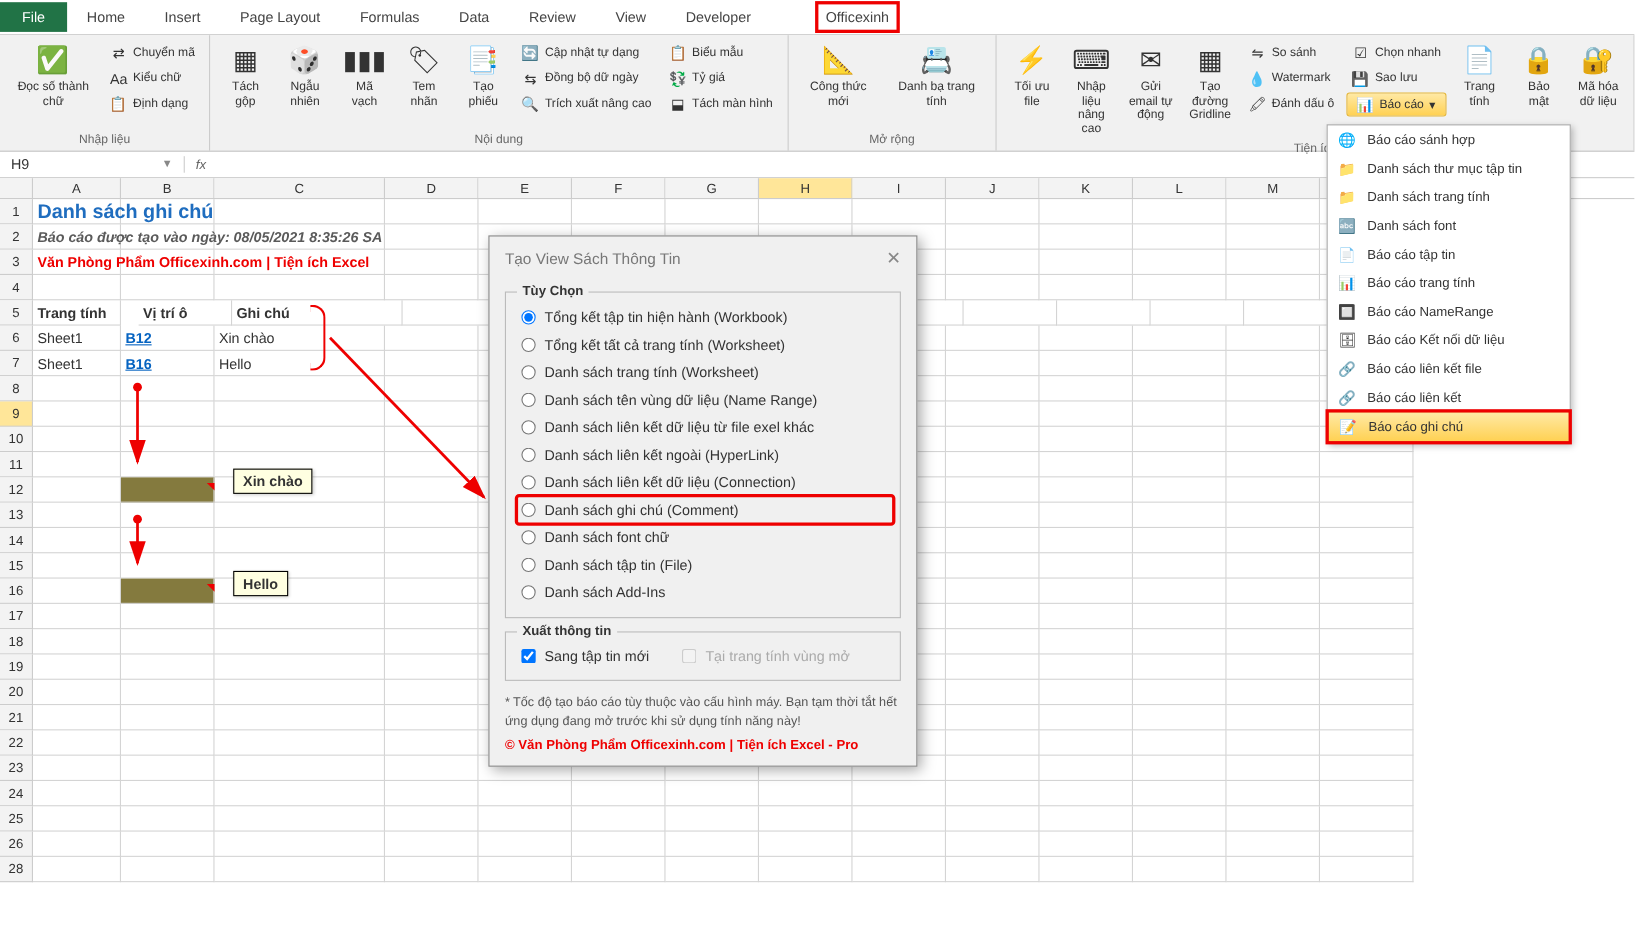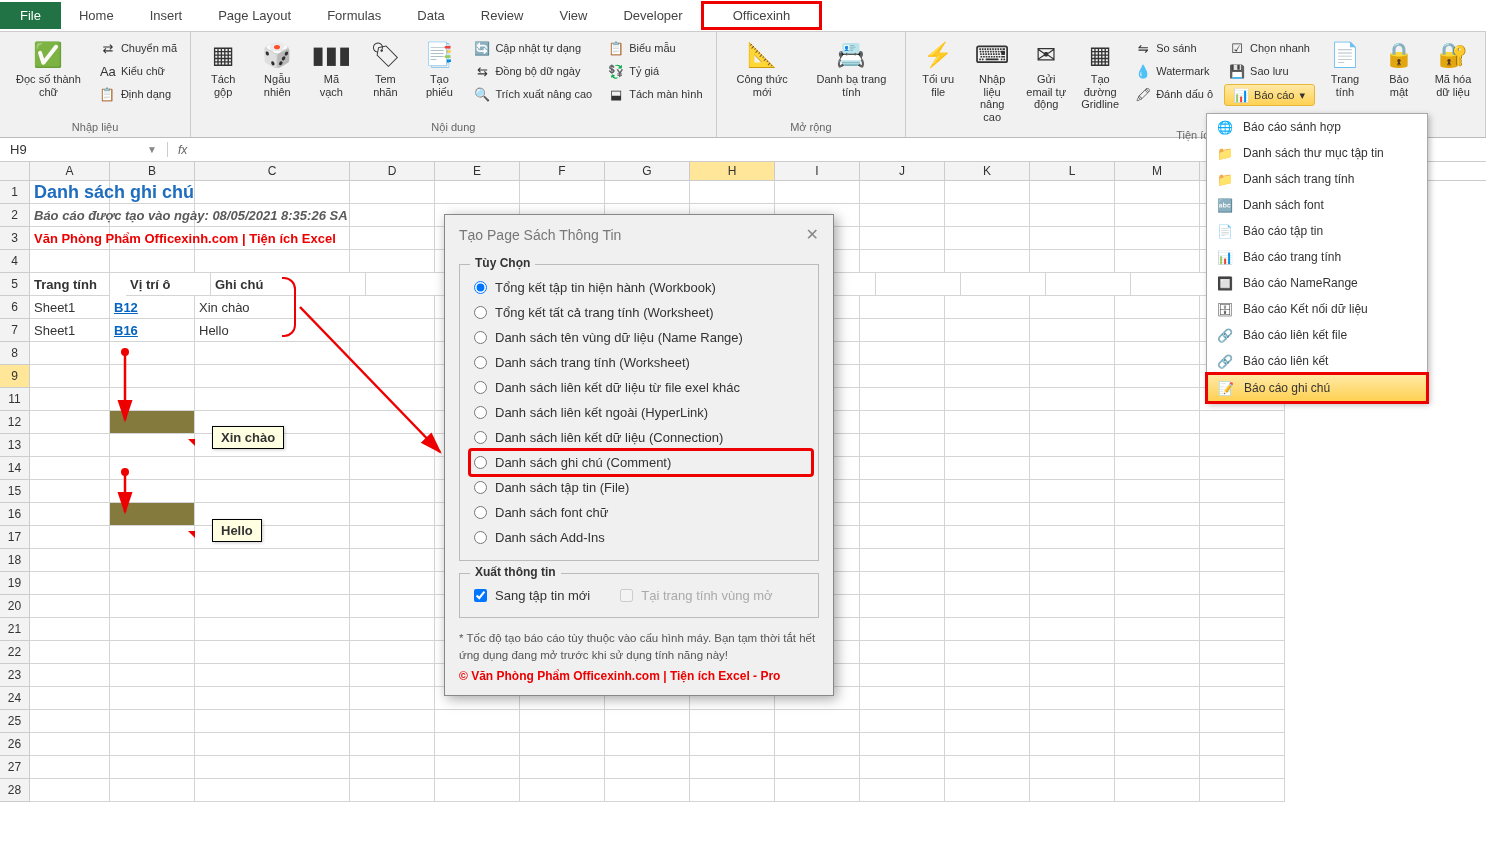--- a/index.html
+++ b/index.html
@@ -2,21 +2,21 @@
 <html><head>
 <meta charset="utf-8">
 <style>
 * { margin: 0; padding: 0; box-sizing: border-box; font-family: "Segoe UI", Tahoma, sans-serif; }
 body { background: #fff; font-size: 12px; color: #333; overflow: hidden; width: 1486px; height: 861px; position: relative; }
 
 
 .ribbon-tabs { display: flex; align-items: center; height: 32px; background: #fff; border-bottom: 1px solid #ccc; }
 .file-tab { background: #217346; color: #fff; padding: 6px 20px; font-size: 13px; }
 .tab { padding: 7px 18px; font-size: 13px; color: #444; cursor: pointer; }
-.tab.officexinh { border: 3px solid #e00; padding: 4px 29px; }
+.tab.officexinh { border: 3px solid #e00; padding: 4px 7px; margin-left: 40px; }
 
 
 .ribbon { display: flex; background: #f1f1f1; border-bottom: 1px solid #bbb; height: 106px; }
 .group { border-right: 1px solid #ccc; padding: 4px 8px 2px 8px; display: flex; flex-direction: column; justify-content: space-between; position: relative; }
 .group-label { font-size: 11px; color: #666; text-align: center; padding: 2px 0; }
 .group-body { display: flex; gap: 6px; flex: 1; }
 .big-btn { display: flex; flex-direction: column; align-items: center; justify-content: flex-start; padding: 3px 4px; text-align: center; font-size: 11px; cursor: pointer; min-width: 48px; }
 .big-btn .ico { width: 32px; height: 32px; display: flex; align-items: center; justify-content: center; font-size: 24px; margin-bottom: 2px; }
 .big-btn span.lbl { line-height: 1.15; }
 .small-list { display: flex; flex-direction: column; gap: 3px; padding-top: 2px; }
@@ -432,20 +432,37 @@
         <div class="cell" style="width: 85px;"></div>
         <div class="cell selected" style="width: 85px;"></div>
         <div class="cell" style="width: 85px;"></div>
         <div class="cell" style="width: 85px;"></div>
         <div class="cell" style="width: 85px;"></div>
         <div class="cell" style="width: 85px;"></div>
         <div class="cell" style="width: 85px;"></div>
         <div class="cell" style="width: 85px;"></div>
       </div>
       <div class="row">
+        <div class="rowhdr">10</div>
+        <div class="cell" style="width: 80px;"></div>
+        <div class="cell" style="width: 85px;"></div>
+        <div class="cell" style="width: 155px;"></div>
+        <div class="cell" style="width: 85px;"></div>
+        <div class="cell" style="width: 85px;"></div>
+        <div class="cell" style="width: 85px;"></div>
+        <div class="cell" style="width: 85px;"></div>
+        <div class="cell" style="width: 85px;"></div>
+        <div class="cell" style="width: 85px;"></div>
+        <div class="cell" style="width: 85px;"></div>
+        <div class="cell" style="width: 85px;"></div>
+        <div class="cell" style="width: 85px;"></div>
+        <div class="cell" style="width: 85px;"></div>
+        <div class="cell" style="width: 85px;"></div>
+      </div>
+      <div class="row">
         <div class="rowhdr">11</div>
         <div class="cell" style="width: 80px;"></div>
         <div class="cell" style="width: 85px;"></div>
         <div class="cell" style="width: 155px;"></div>
         <div class="cell" style="width: 85px;"></div>
         <div class="cell" style="width: 85px;"></div>
         <div class="cell" style="width: 85px;"></div>
         <div class="cell" style="width: 85px;"></div>
         <div class="cell" style="width: 85px;"></div>
         <div class="cell" style="width: 85px;"></div>
@@ -688,37 +705,20 @@
         <div class="cell" style="width: 85px;"></div>
         <div class="cell" style="width: 85px;"></div>
         <div class="cell" style="width: 85px;"></div>
         <div class="cell" style="width: 85px;"></div>
         <div class="cell" style="width: 85px;"></div>
         <div class="cell" style="width: 85px;"></div>
         <div class="cell" style="width: 85px;"></div>
       </div>
       <div class="row">
         <div class="rowhdr">26</div>
-        <div class="cell" style="width: 80px;"></div>
-        <div class="cell" style="width: 85px;"></div>
-        <div class="cell" style="width: 155px;"></div>
-        <div class="cell" style="width: 85px;"></div>
-        <div class="cell" style="width: 85px;"></div>
-        <div class="cell" style="width: 85px;"></div>
-        <div class="cell" style="width: 85px;"></div>
-        <div class="cell" style="width: 85px;"></div>
-        <div class="cell" style="width: 85px;"></div>
-        <div class="cell" style="width: 85px;"></div>
-        <div class="cell" style="width: 85px;"></div>
-        <div class="cell" style="width: 85px;"></div>
-        <div class="cell" style="width: 85px;"></div>
-        <div class="cell" style="width: 85px;"></div>
-      </div>
-      <div class="row">
-        <div class="rowhdr">27</div>
         <div class="cell" style="width: 80px;"></div>
         <div class="cell" style="width: 85px;"></div>
         <div class="cell" style="width: 155px;"></div>
         <div class="cell" style="width: 85px;"></div>
         <div class="cell" style="width: 85px;"></div>
         <div class="cell" style="width: 85px;"></div>
         <div class="cell" style="width: 85px;"></div>
         <div class="cell" style="width: 85px;"></div>
         <div class="cell" style="width: 85px;"></div>
         <div class="cell" style="width: 85px;"></div>
@@ -808,66 +808,66 @@
       <span>Báo cáo liên kết</span>
     </div>
     <div class="dropdown-item hl">
       <span class="di">📝</span>
       <span>Báo cáo ghi chú</span>
     </div>
   </div>
 
 <div class="dialog">
   <div class="dialog-title">
-    <span>Tạo Page Sách Thông Tin</span>
+    <span>Tạo View Sách Thông Tin</span>
     <span class="dialog-close">✕</span>
   </div>
   <div class="dialog-body">
     <div class="fieldset">
       <div class="legend">Tùy Chọn</div>
       <div id="radios">
           <label class="radio-row">
             <input type="radio" name="opt" checked="" style=""> 
             <span>Tổng kết tập tin hiện hành (Workbook)</span>
           </label>
           <label class="radio-row">
             <input type="radio" name="opt" style=""> 
             <span>Tổng kết tất cả trang tính (Worksheet)</span>
           </label>
           <label class="radio-row">
             <input type="radio" name="opt" style=""> 
+            <span>Danh sách trang tính (Worksheet)</span>
+          </label>
+          <label class="radio-row">
+            <input type="radio" name="opt" style=""> 
             <span>Danh sách tên vùng dữ liệu (Name Range)</span>
           </label>
           <label class="radio-row">
             <input type="radio" name="opt" style=""> 
-            <span>Danh sách trang tính (Worksheet)</span>
-          </label>
-          <label class="radio-row">
-            <input type="radio" name="opt" style=""> 
             <span>Danh sách liên kết dữ liệu từ file exel khác</span>
           </label>
           <label class="radio-row">
             <input type="radio" name="opt" style=""> 
             <span>Danh sách liên kết ngoài (HyperLink)</span>
           </label>
           <label class="radio-row">
             <input type="radio" name="opt" style=""> 
             <span>Danh sách liên kết dữ liệu (Connection)</span>
           </label>
           <label class="radio-row hl">
             <input type="radio" name="opt" style=""> 
             <span>Danh sách ghi chú (Comment)</span>
           </label>
           <label class="radio-row">
             <input type="radio" name="opt" style=""> 
+            <span>Danh sách font chữ</span>
+          </label>
+          <label class="radio-row">
+            <input type="radio" name="opt" style=""> 
             <span>Danh sách tập tin (File)</span>
-          </label>
-          <label class="radio-row">
-            <input type="radio" name="opt" style=""> 
-            <span>Danh sách font chữ</span>
           </label>
           <label class="radio-row">
             <input type="radio" name="opt" style=""> 
             <span>Danh sách Add-Ins</span>
           </label>
         </div>
     </div>
     <div class="fieldset">
       <div class="legend">Xuất thông tin</div>
       <div style="display:flex; gap:30px;">

